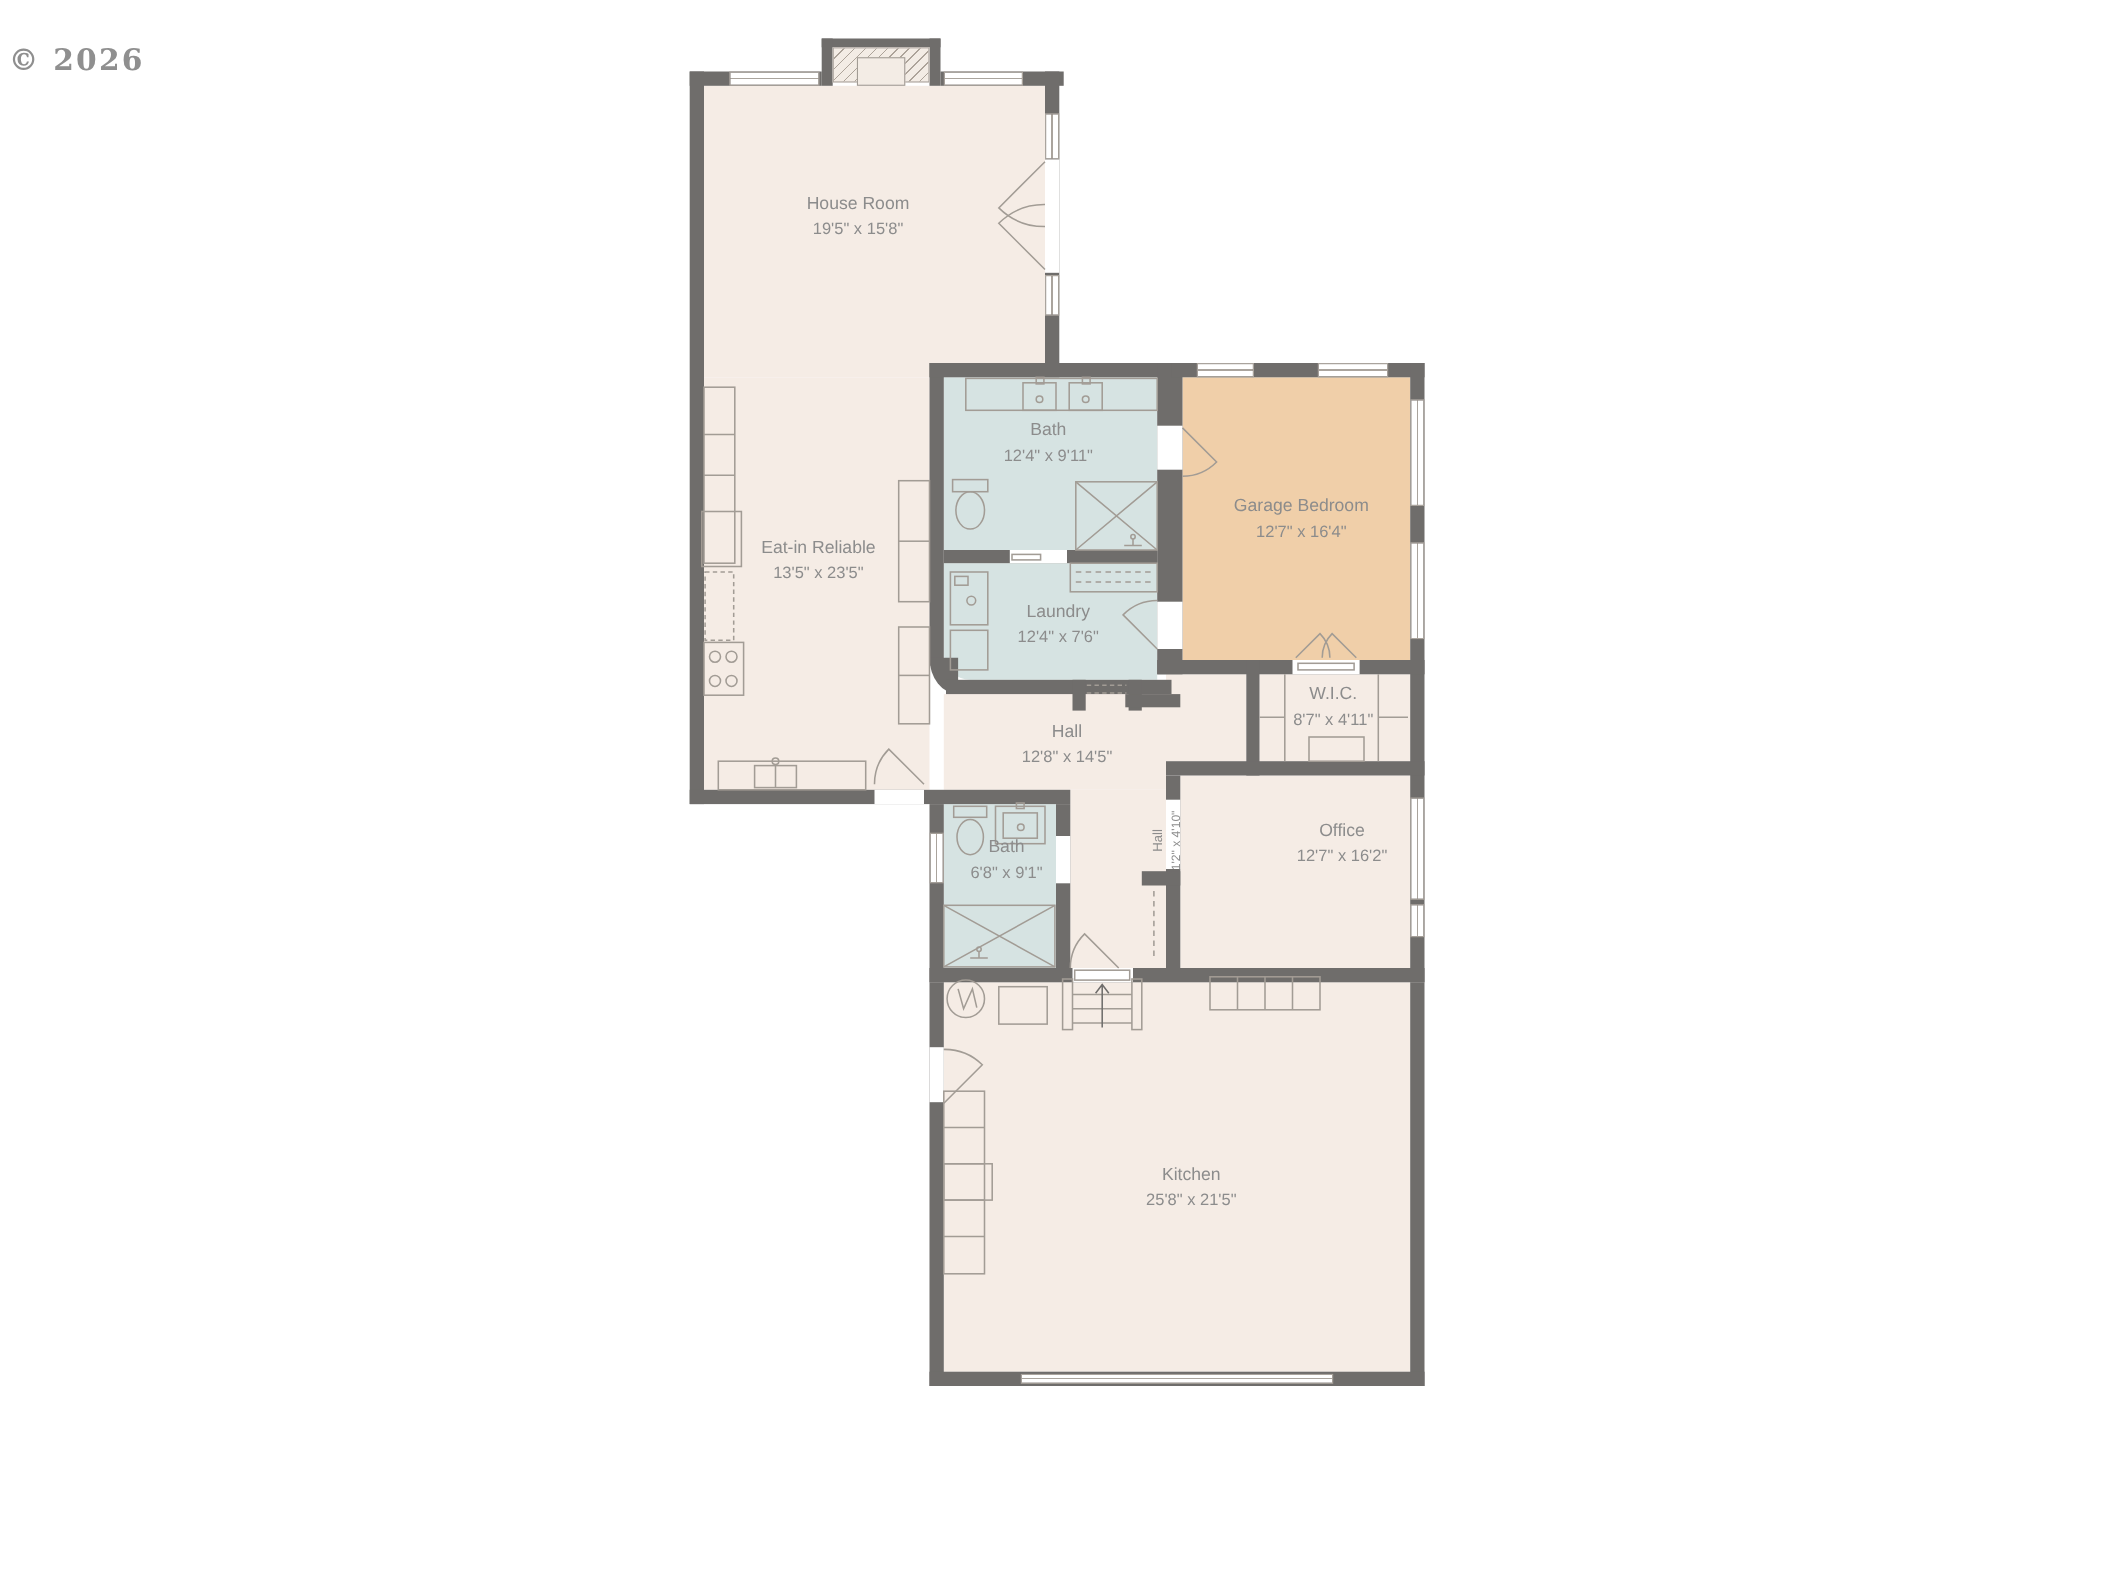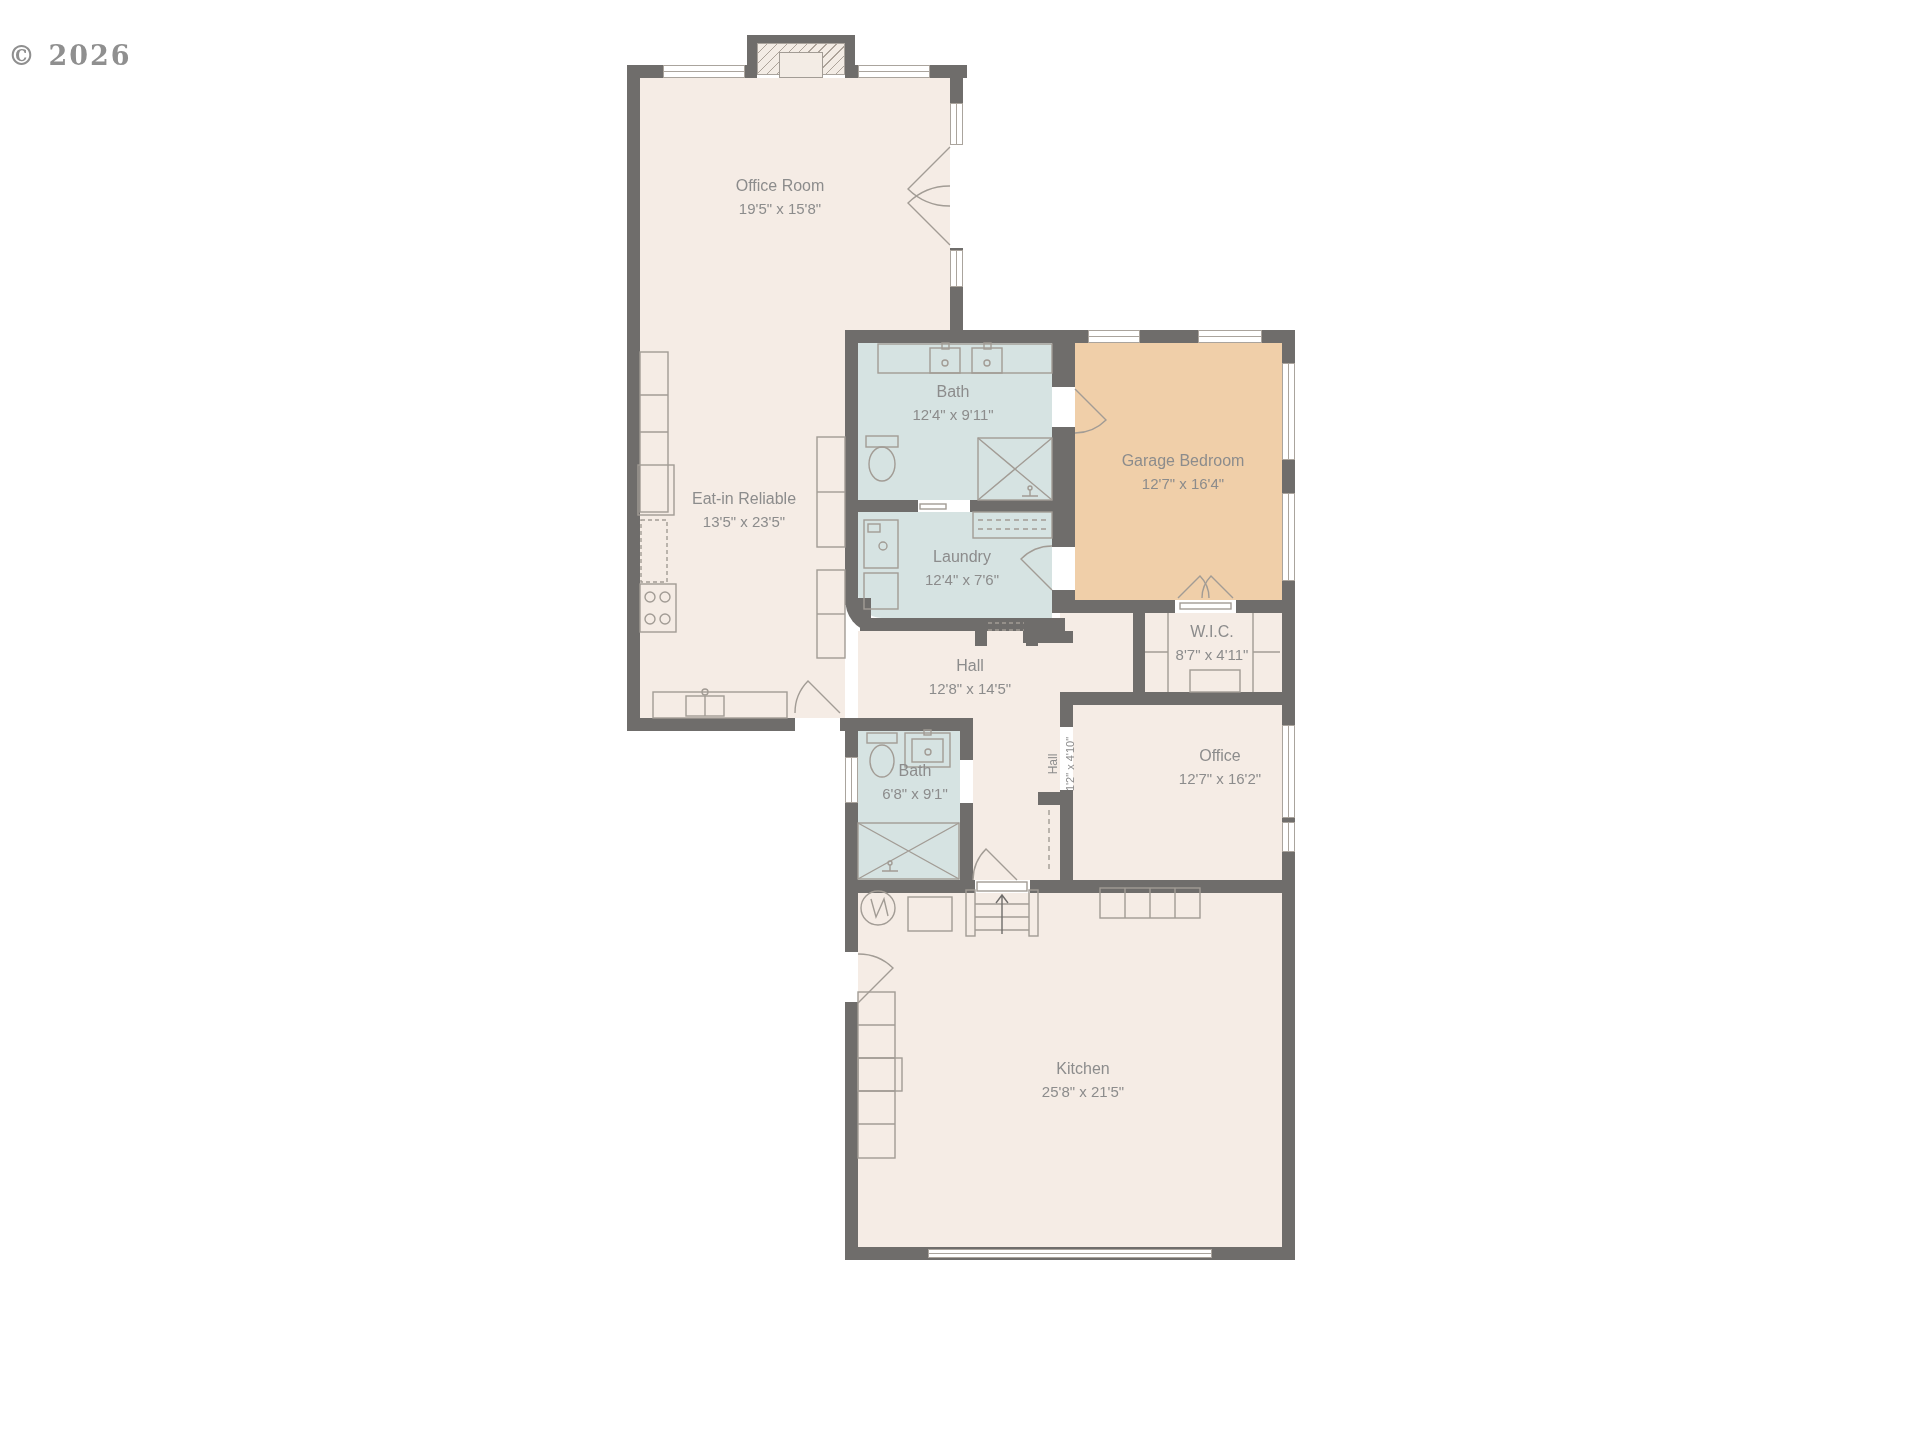--- a/index.html
+++ b/index.html
@@ -204,21 +204,21 @@
       <path d="M1052 590 L1021 559 A44 44 0 0 1 1052 546"></path>
       <path d="M1178 598 L1200 576 A31 31 0 0 1 1209 598"></path>
       <path d="M1233 598 L1211 576 A31 31 0 0 0 1202 598"></path>
       <path d="M1017 880 L986 849 A44 44 0 0 0 973 880"></path>
       <path d="M858 1003 L893 968 A49 49 0 0 0 858 954"></path>
       <rect x="1180" y="603" width="51" height="6"></rect>
     </g>
   </svg>
 
   <div class="lbl" style="left:780px;top:197px">
-    <div class="nm">Office Room</div>
+    <div class="nm">House Room</div>
       <div class="dm">19'5" x 15'8"</div>
   </div>
   <div class="lbl" style="left:744px;top:510px">
     <div class="nm">Eat-in Reliable</div>
       <div class="dm">13'5" x 23'5"</div>
   </div>
   <div class="lbl" style="left:953px;top:403px">
     <div class="nm">Bath</div>
       <div class="dm">12'4" x 9'11"</div>
   </div>

